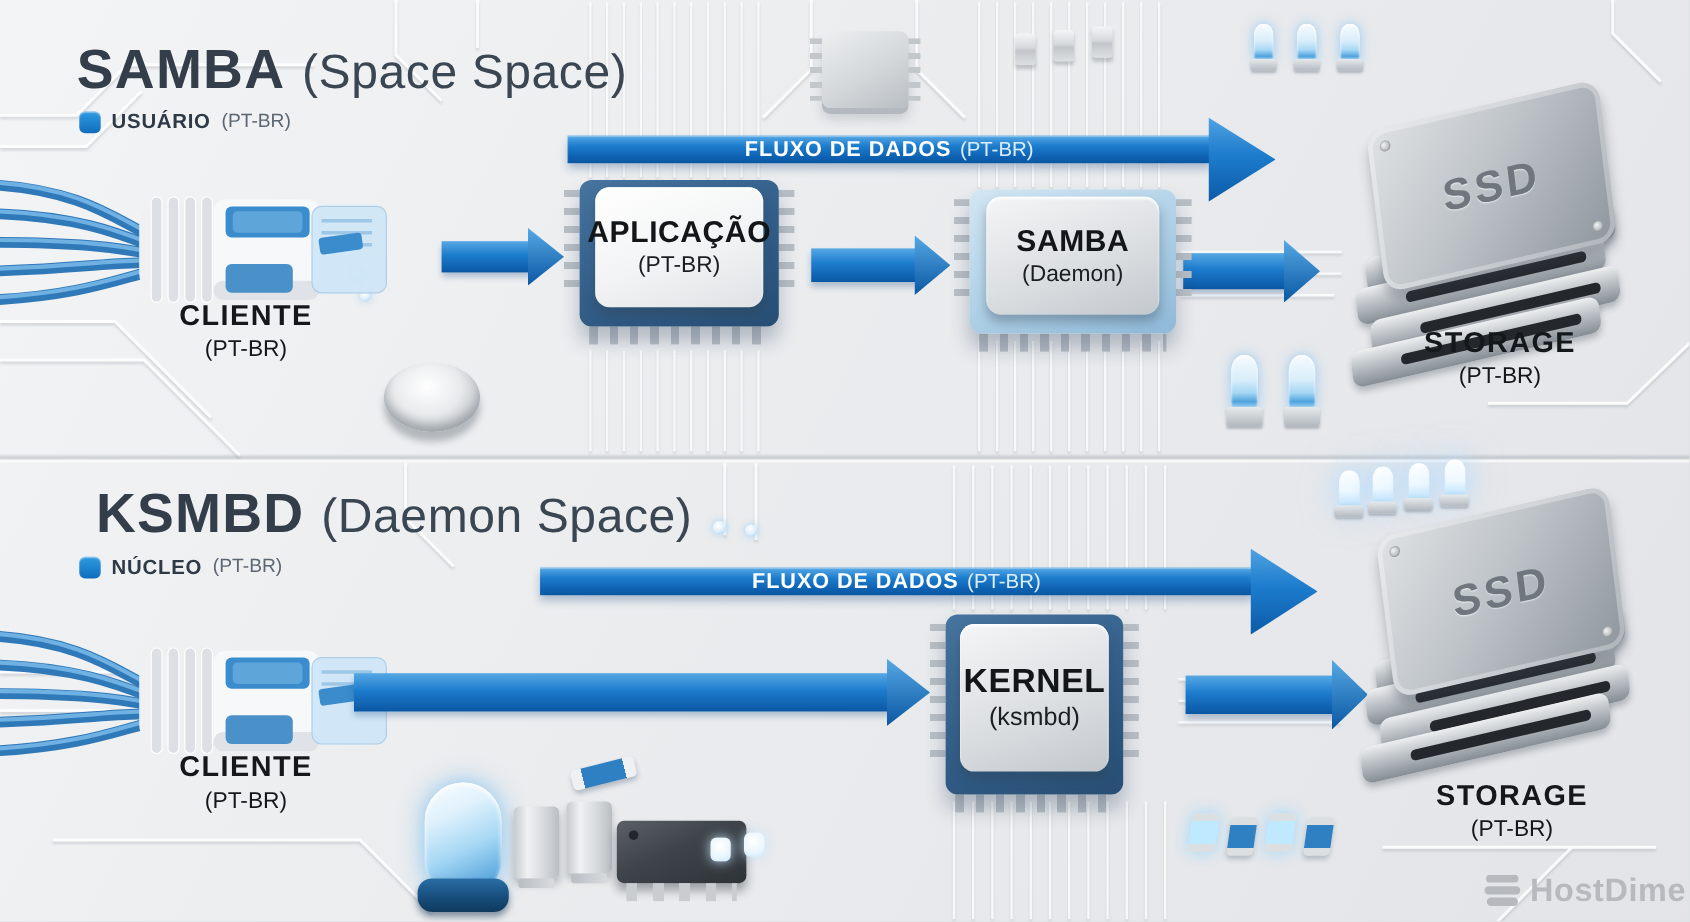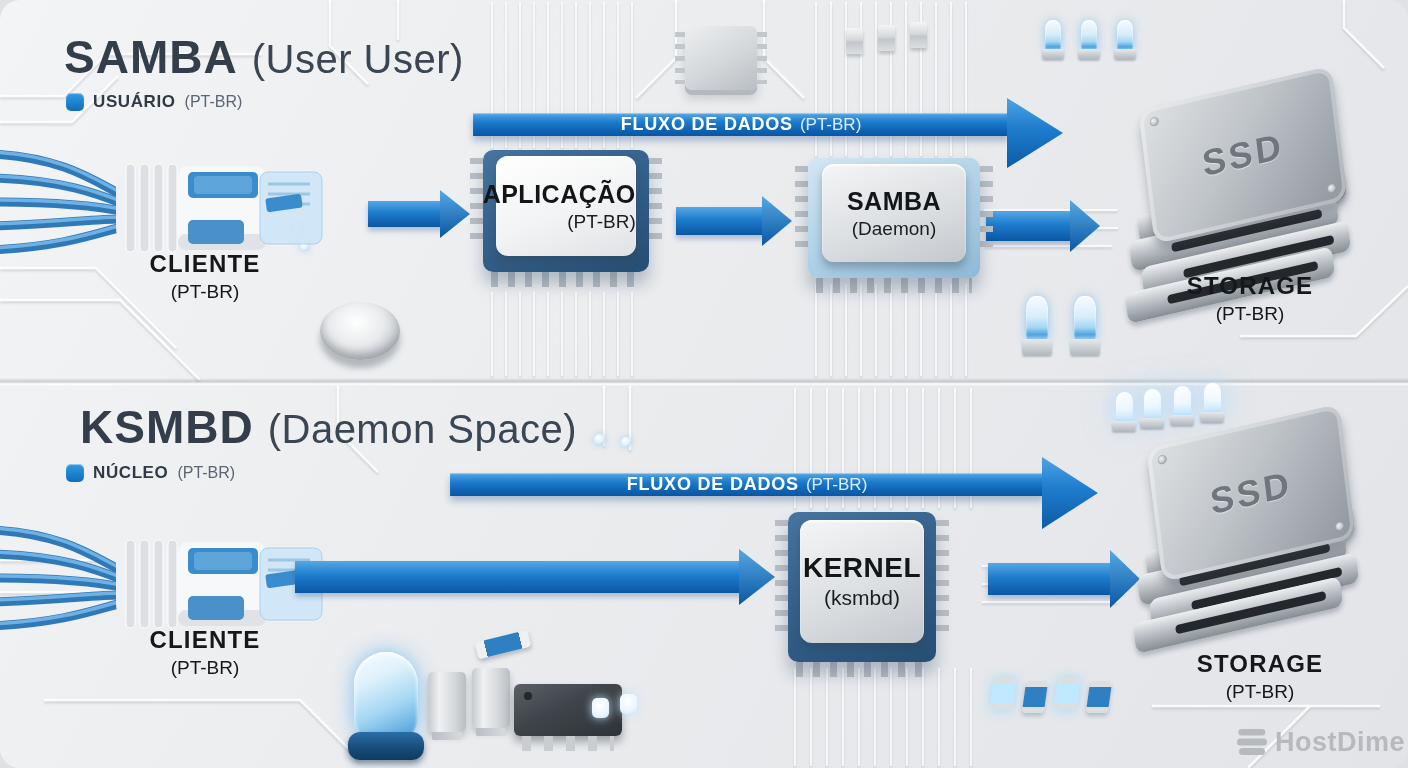--- a/index.html
+++ b/index.html
@@ -1,20 +1,19 @@
 <!DOCTYPE html>
 <html><head>
 <meta charset="utf-8">
 <style>
   html,body { margin:0; padding:0; background:#dfe2e5; }
   #stage {
     position:relative; width:1408px; height:768px; overflow:hidden;
     font-family:"Liberation Sans", sans-serif;
     background:linear-gradient(118deg,#f3f4f6 0%,#eaecee 45%,#e2e4e8 100%);
-    border-radius:20px;
   }
   .traces { position:absolute; inset:0; z-index:1;
     filter:drop-shadow(0 2px 1px rgba(125,132,140,.30)); }
   .divider { position:absolute; left:0; top:378px; width:1408px; height:8px; z-index:2;
     background:linear-gradient(180deg,rgba(130,138,146,0) 0%,rgba(130,138,146,.35) 45%,rgba(255,255,255,.95) 75%,rgba(255,255,255,0) 100%); }
 
   
   .sec-title { position:absolute; z-index:6; display:flex; align-items:baseline; gap:14px; color:#333e4a; }
   .sec-title strong { font-size:46px; font-weight:800; letter-spacing:1px; }
   .sec-title span { font-size:40px; font-weight:400; color:#3b4653; letter-spacing:.5px; }
@@ -52,21 +51,21 @@
     background:repeating-linear-gradient(180deg,#b9bfc5 0 6px,rgba(0,0,0,0) 6px 15px); }
   .pins.pl { left:-13px; } .pins.pr { right:-13px; }
   .pins.pb { left:8px; right:8px; bottom:-15px; height:15px;
     background:repeating-linear-gradient(90deg,#b9bfc5 0 7px,rgba(0,0,0,0) 7px 17px); }
   .chip .base { position:absolute; inset:0; border-radius:10px; box-shadow:0 12px 16px rgba(45,65,95,.30); }
   .base.blue { background:linear-gradient(155deg,#47759f 0%,#35618c 45%,#274e74 100%); }
   .base.lightblue { background:linear-gradient(155deg,#d3e6f3 0%,#b1d2e8 50%,#8fb9d8 100%); }
   .chip .ctop { position:absolute; left:8%; right:8%; top:5%; bottom:13%; border-radius:12px;
     display:flex; flex-direction:column; align-items:center; justify-content:center;
     box-shadow:0 6px 9px rgba(50,62,78,.35), inset 0 2px 2px rgba(255,255,255,.9); }
-  .ctop.white { background:linear-gradient(160deg,#ffffff 0%,#f2f3f4 55%,#dfe2e5 100%);align-items:flex-end; }
+  .ctop.white { background:linear-gradient(160deg,#ffffff 0%,#f2f3f4 55%,#dfe2e5 100%); }
   .ctop.silver { background:linear-gradient(160deg,#f4f5f6 0%,#dcdfe2 55%,#c3c8cd 100%); }
   .cname { font-weight:800; color:#131619; letter-spacing:.5px; }
   .csub { color:#1a1e22; margin-top:2px; }
 
   
   .node-label { position:absolute; z-index:6; text-align:center; color:#15181b; }
   .node-label b { display:block; font-size:24px; font-weight:800; letter-spacing:1.2px; }
   .node-label span { display:block; font-size:19px; margin-top:3px; font-weight:400; }
 
   
@@ -191,21 +190,21 @@
         <rect x="190" y="78" width="56" height="24" rx="5" fill="#4a90c9"></rect>
         <rect x="262" y="30" width="62" height="72" rx="8" fill="#cfe6f7" opacity="0.92" stroke="#a9cce8"></rect>
         <path d="M270,42h42M270,52h42M270,62h42" stroke="#9ec7e6" stroke-width="3" fill="none"></path>
         <rect x="268" y="54" width="36" height="14" rx="3" fill="#3b8ccd" transform="rotate(-8 286 61)"></rect>
       </g>
     </defs>
   </svg>
 
   <div class="sec-title" style="left:64px;top:30px">
     <strong>SAMBA</strong>
-    <span>(User User)</span>
+    <span>(Space Space)</span>
   </div>
   <div class="legend" style="left:66px;top:92px">
     <span class="swatch"></span>
     <b>USUÁRIO</b>
     <span class="lg">(PT-BR)</span>
   </div>
 
   <div class="flow-arrow" style="left:473px;top:94px;width:590px;height:78px">
     <div class="fa-shaft">
       <b>FLUXO DE DADOS</b>

